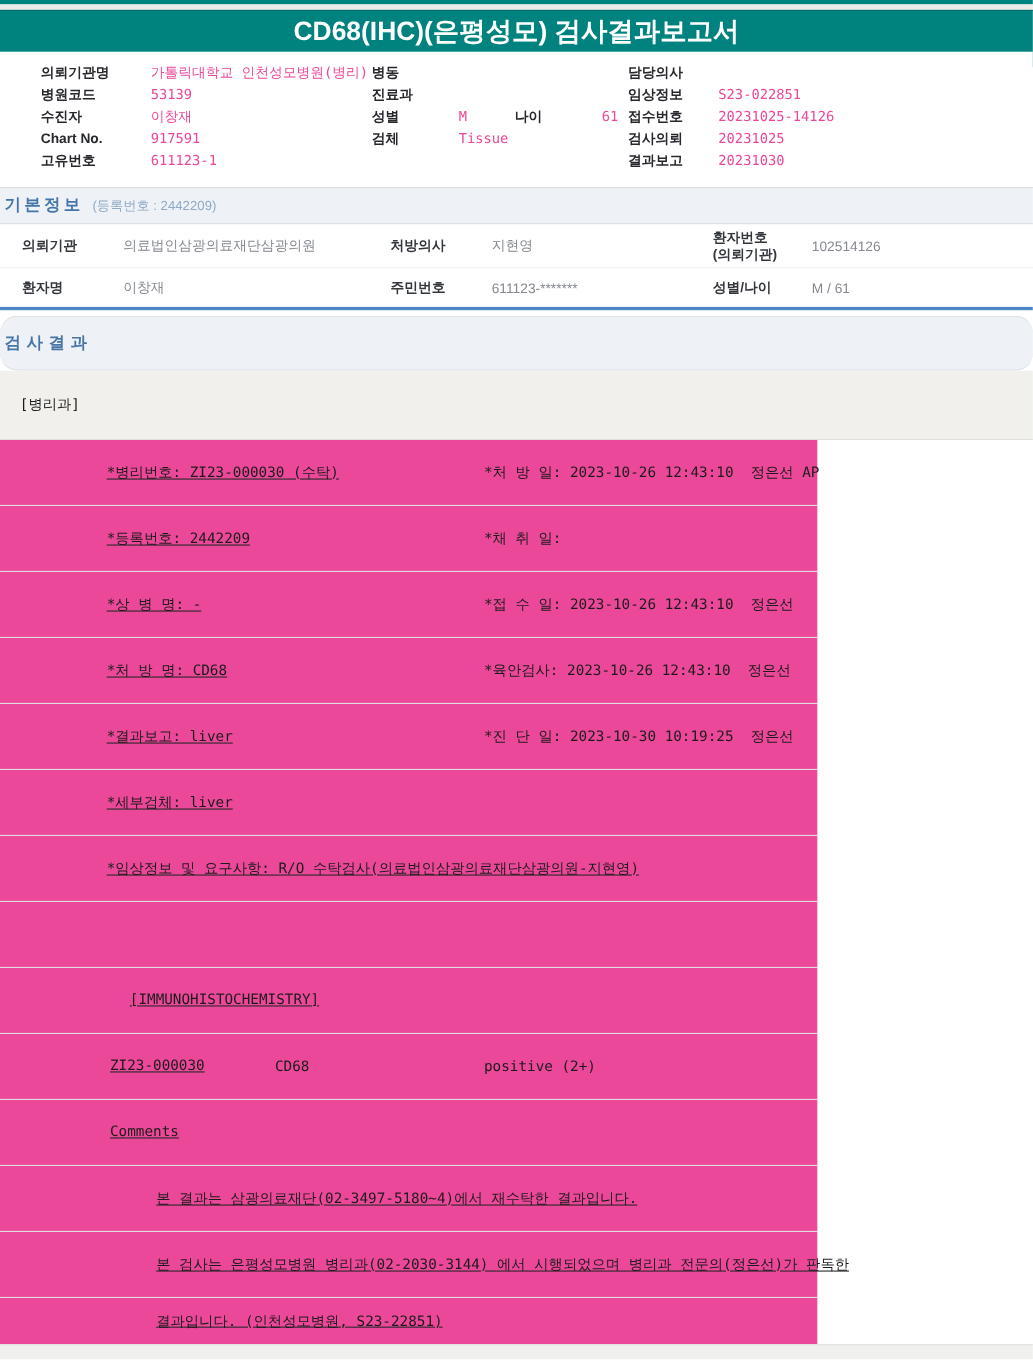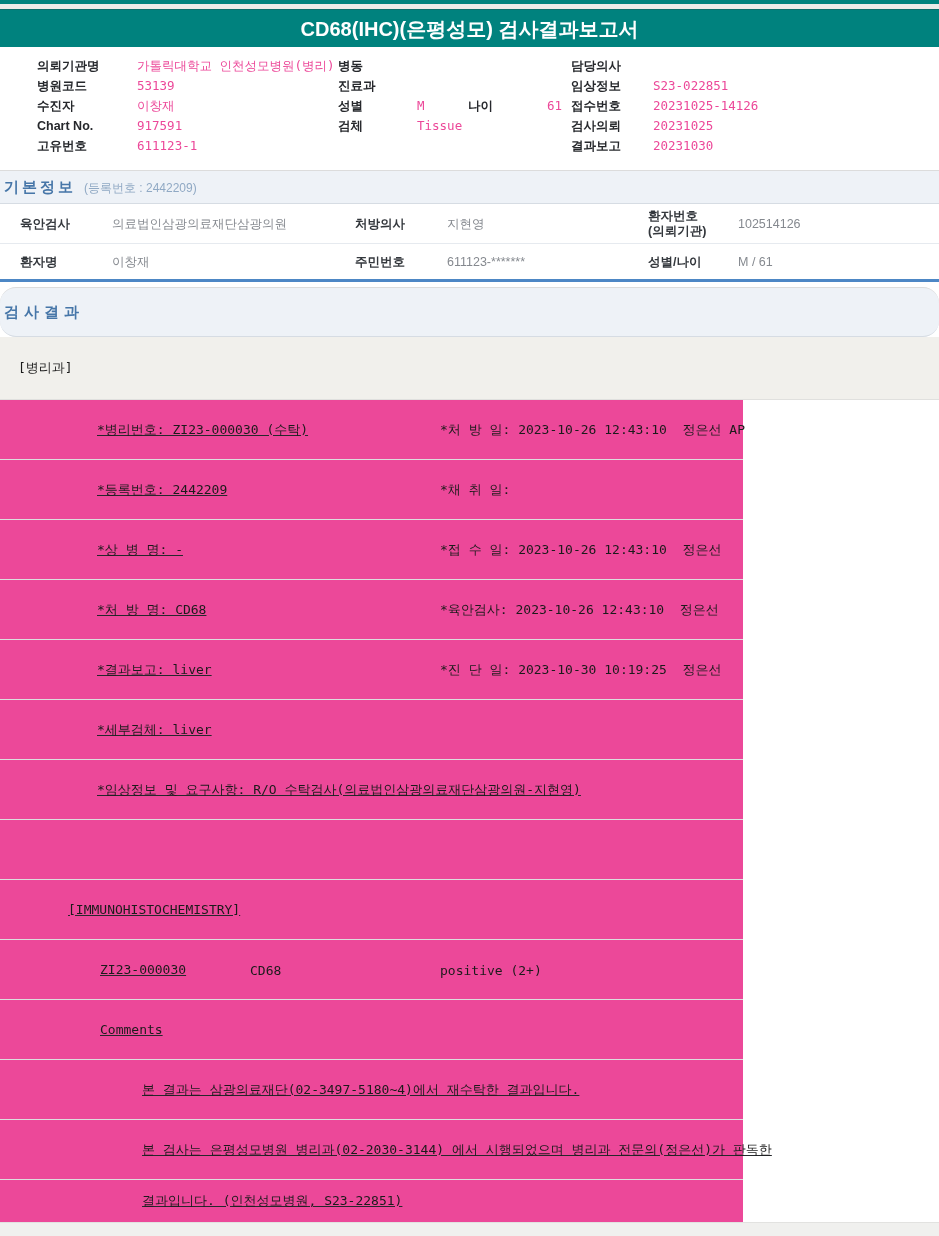--- a/index.html
+++ b/index.html
@@ -8,21 +8,21 @@
     position:relative; background:#ffffff; overflow:hidden;
     font-family:"Liberation Sans", sans-serif; color:#26282c;
   }
   .abs { position:absolute; }
 
   
   .top-strip { top:0; left:0; width:939px; height:4px; background:#00827E; }
   .top-gap   { top:4px; left:0; width:939px; height:5px; background:#ECEBE9; }
   .banner {
     top:9px; left:0; width:939px; height:52px; background:#00827E;
-    color:#ffffff; font-weight:bold; font-size:20px; text-align:center; line-height:38px;
+    color:#ffffff; font-weight:bold; font-size:24px; text-align:center; line-height:38px;
     border-top:1px solid #0a6b68;
   }
 
   
   .ph { top:47px; left:0; width:939px; height:123px; background:#fff; }
   .ph-group { position:absolute; top:9px; }
   .ph-g1 { left:37px; }
   .ph-g2 { left:338px; }
   .ph-g3 { left:571px; }
   .ph-row { height:20px; line-height:20px; font-size:12.5px; display:flex; white-space:pre; }
@@ -67,21 +67,21 @@
   .dept-row .mono { margin-left:18px; }
 
   .rows { top:400px; left:0; width:939px; }
   .r-row {
     position:relative; width:743px; height:60px;
     border-bottom:1px solid #DDDDDD; display:flex; align-items:center; background:#ec4899;text-decoration:underline;
   }
   .r-row.last { height:42px; border-bottom:none; }
   .r-left  { margin-left:97px; }
   .r-right { position:absolute; left:440px; top:50%; transform:translateY(-50%); }
-  .ind-b { margin-left:68px; }
+  .ind-b { margin-left:118px; }
   .ind-c { margin-left:100px; }
   .ind-d { margin-left:142px; }
   .ihc-test { position:absolute; left:250px; top:50%; transform:translateY(-50%); }
 
   
   .footer-strip { top:1222px; left:0; width:939px; height:14px; background:#F0F0EE; border-top:1px solid #E2E2E0; }
 </style>
 </head>
 <body>
 
@@ -159,21 +159,21 @@
       <span class="ph-value">20231030</span>
     </div>
   </div>
 </div>
 
 <div class="abs sec-bar sec-bar-basic">
   <span class="sec-title">기본정보</span><span class="sec-sub">(등록번호 : 2442209)</span>
 </div>
 
 <div class="bi-row bi-row1">
-  <span class="bi-cell bi-label bi-l1">육안검사</span>
+  <span class="bi-cell bi-label bi-l1">의뢰기관</span>
   <span class="bi-cell bi-value bi-v1">의료법인삼광의료재단삼광의원</span>
   <span class="bi-cell bi-label bi-l2">처방의사</span>
   <span class="bi-cell bi-value bi-v2">지현영</span>
   <span class="bi-cell bi-label bi-l3">환자번호
 (의뢰기관)</span>
   <span class="bi-cell bi-value bi-v3">102514126</span>
 </div>
 <div class="bi-row bi-row2">
   <span class="bi-cell bi-label bi-l1">환자명</span>
   <span class="bi-cell bi-value bi-v1">이창재</span>

